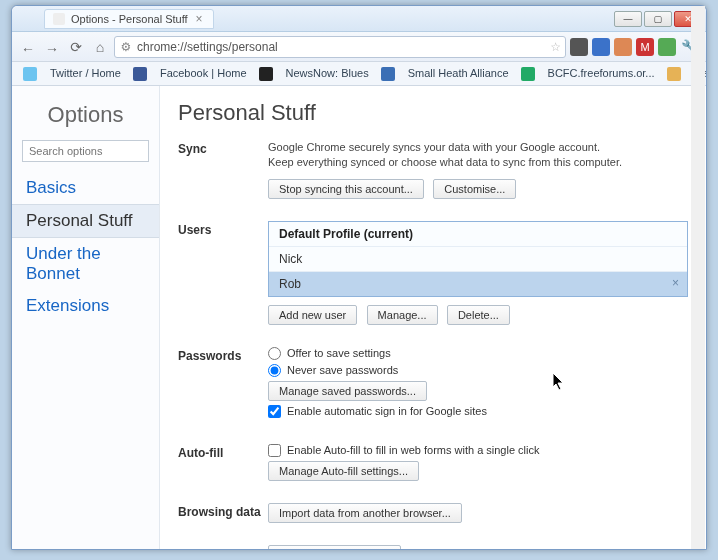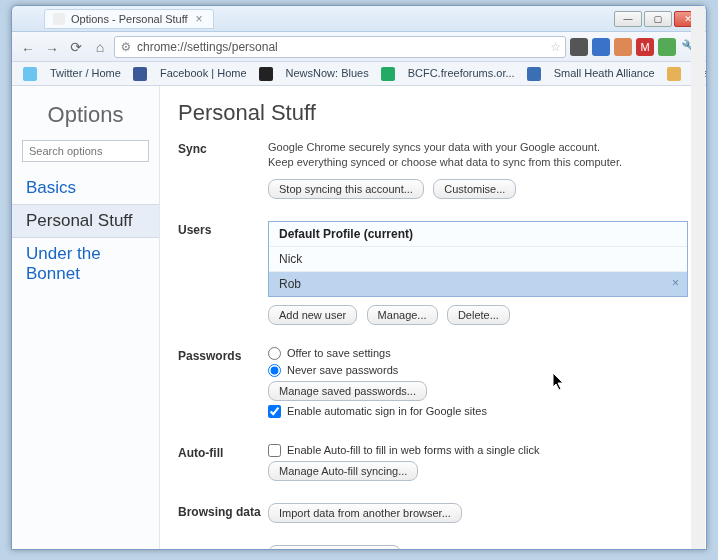--- a/index.html
+++ b/index.html
@@ -38,21 +38,21 @@
 .search-opts { margin:0 10px 10px; height:22px; border:1px solid #c3ccd6; padding:8px 6px; font-size:11px; color:#888; background:#fff; outline:none; width: calc(100% - 20px); }
 .side-item { text-align:left; padding:6px 14px; font-size:17px; color:#1866c5; cursor:pointer; }
 .side-item.active { background:#e6edf6; color:#333; font-weight:400; border-top:1px solid #d3dce6; border-bottom:1px solid #d3dce6; }
 
 .main { flex:1; padding:14px 18px 10px 18px; overflow-y:auto; position:relative; color:#333; }
 .main h1 { font-size:22px; font-weight:400; color:#444; margin-bottom:14px; }
 .section { display:flex; margin-bottom:22px; }
 .sec-label { width:90px; font-size:12px; font-weight:700; color:#333; padding-top:2px; }
 .sec-body { flex:1; font-size:12px; color:#333; }
 .sec-body p { font-size:11px; color:#444; line-height:1.4; margin-bottom:8px; }
-.btn { display:inline-block; border:1px solid #b4bfca; background:linear-gradient(#fdfdfd,#ececec); padding:3px 10px; font-size:11px; color:#333; border-radius:8px; cursor:pointer; margin-right:6px; }
+.btn { display:inline-block; border:1px solid #b4bfca; background:linear-gradient(#fdfdfd,#ececec); padding:3px 10px; font-size:11px; color:#333; border-radius:2px; cursor:pointer; margin-right:6px; }
 .userbox { border:1px solid #8fb3db; background:#fafdff; margin-bottom:8px; }
 .userrow { padding:5px 10px; font-size:12px; border-bottom:1px solid #e6eef6; cursor:pointer; position:relative; }
 .userrow:last-child { border-bottom:none; }
 .userrow.current { font-weight:700; color:#222; }
 .userrow.selected { background:#bcd4ed; }
 .userrow .rm { position:absolute; right:8px; top:4px; color:#6a88a8; font-size:12px; cursor:pointer; }
 .radio-row, .check-row { display:flex; align-items:center; gap:6px; margin-bottom:4px; font-size:11px; }
 input[type=radio], input[type=checkbox] { margin:0; }
 
 .scrollbar { position:absolute; right:1px; top:0; bottom:0; width:14px; background:#f0f0f0; }
@@ -106,26 +106,26 @@
         </div>
         <div class="bk">
           <span class="bk-icon" style="background: rgb(59, 89, 152);"></span>
           <span>Facebook | Home</span>
         </div>
         <div class="bk">
           <span class="bk-icon" style="background: rgb(34, 34, 34);"></span>
           <span>NewsNow: Blues</span>
         </div>
         <div class="bk">
+          <span class="bk-icon" style="background: rgb(59, 111, 181);"></span>
+          <span>Small Heath Alliance</span>
+        </div>
+        <div class="bk">
           <span class="bk-icon" style="background: rgb(34, 170, 102);"></span>
           <span>BCFC.freeforums.or...</span>
-        </div>
-        <div class="bk">
-          <span class="bk-icon" style="background: rgb(59, 111, 181);"></span>
-          <span>Small Heath Alliance</span>
         </div>
         <div class="bk">
           <span class="bk-icon" style="background: rgb(230, 178, 86);"></span>
           <span>News</span>
         </div>
         <div class="bk">
           <span class="bk-icon" style="background: rgb(230, 178, 86);"></span>
           <span>SupportPCs</span>
         </div>
       </div>
@@ -135,20 +135,21 @@
 
   <div class="content">
 
     <div class="sidebar">
       <h1>Options</h1>
       <input class="search-opts" placeholder="Search options" style="">
       <div id="side-items">
           <div class="side-item">Basics</div>
           <div class="side-item active">Personal Stuff</div>
           <div class="side-item">Under the Bonnet</div>
+          <div class="side-item">Extensions</div>
         </div>
     </div>
 
     <div class="main">
       <h1>Personal Stuff</h1>
 
       <div class="section">
         <div class="sec-label">Sync</div>
         <div class="sec-body">
           <p><span>Google Chrome securely syncs your data with your Google account.</span><br>
@@ -194,21 +195,21 @@
       </div>
 
       <div class="section">
         <div class="sec-label">Auto-fill</div>
         <div class="sec-body">
           <div class="check-row">
             <input type="checkbox" style="">
             <span>Enable Auto-fill to fill in web forms with a single click</span>
           </div>
           <div style="margin-top:4px;">
-            <span class="btn">Manage Auto-fill syncing...</span>
+            <span class="btn">Manage Auto-fill settings...</span>
           </div>
         </div>
       </div>
 
       <div class="section">
         <div class="sec-label">Browsing data</div>
         <div class="sec-body">
           <span class="btn">Import data from another browser...</span>
         </div>
       </div>

